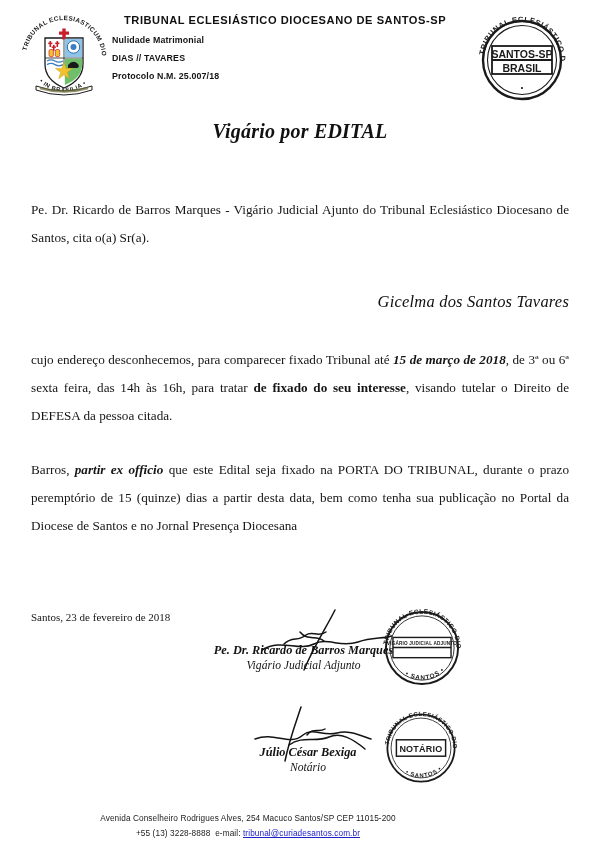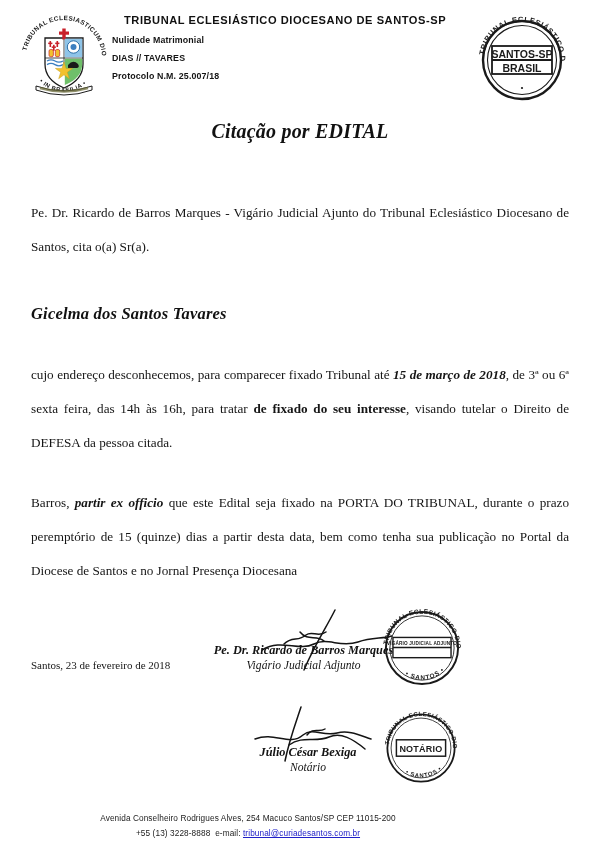--- a/index.html
+++ b/index.html
@@ -84,32 +84,32 @@
 
   
   .body-wrap {
     position: absolute;
     left: 31px; top: 196px;
     width: 538px;
   }
   p.para {
     margin: 0;
     font-size: 13.2px;
-    line-height: 34px;
+    line-height: 28px;
     text-align: justify;
     text-justify: inter-word;
     color: #151515;
   }
   .gap-a { height: 38px; }
   .gap-b { height: 32px; }
   .gap-c { height: 26px; }
 
   .recipient {
-    text-align: left;
-    font-weight: bold;
+    text-align: right;
+    font-weight: normal;
     font-style: italic;
     font-size: 16.5px;
     line-height: 24px;
     color: #111;
     letter-spacing: 0.2px;
   }
   .bi { font-weight: bold; font-style: italic; }
   .b  { font-weight: bold; }
 
   .execute {
@@ -279,21 +279,21 @@
         </text>
         <rect x="20" y="38" width="60" height="28" fill="none" stroke="#1a1a1a" stroke-width="1.8"></rect>
         <line x1="20" y1="52" x2="80" y2="52" stroke="#1a1a1a" stroke-width="1.8"></line>
         <text x="50" y="49.5" text-anchor="middle" font-family="Liberation Sans, sans-serif" font-size="10.5" font-weight="bold" fill="#1a1a1a">SANTOS-SP</text>
         <text x="50" y="63.5" text-anchor="middle" font-family="Liberation Sans, sans-serif" font-size="10.5" font-weight="bold" fill="#1a1a1a">BRASIL</text>
         <circle cx="50" cy="80" r="1.1" fill="#1a1a1a"></circle>
       </svg>
     </div>
   </div>
 
-  <div class="doc-title">Citação por EDITAL</div>
+  <div class="doc-title">Vigário por EDITAL</div>
 
   <div class="body-wrap">
 
     <p class="para">Pe. Dr. Ricardo de Barros Marques - Vigário Judicial Ajunto do Tribunal Eclesiástico Diocesano de Santos, cita o(a) Sr(a).</p>
 
     <div class="gap-a"></div>
 
     <div class="recipient">Gicelma dos Santos Tavares</div>
 
     <div class="gap-b"></div>

